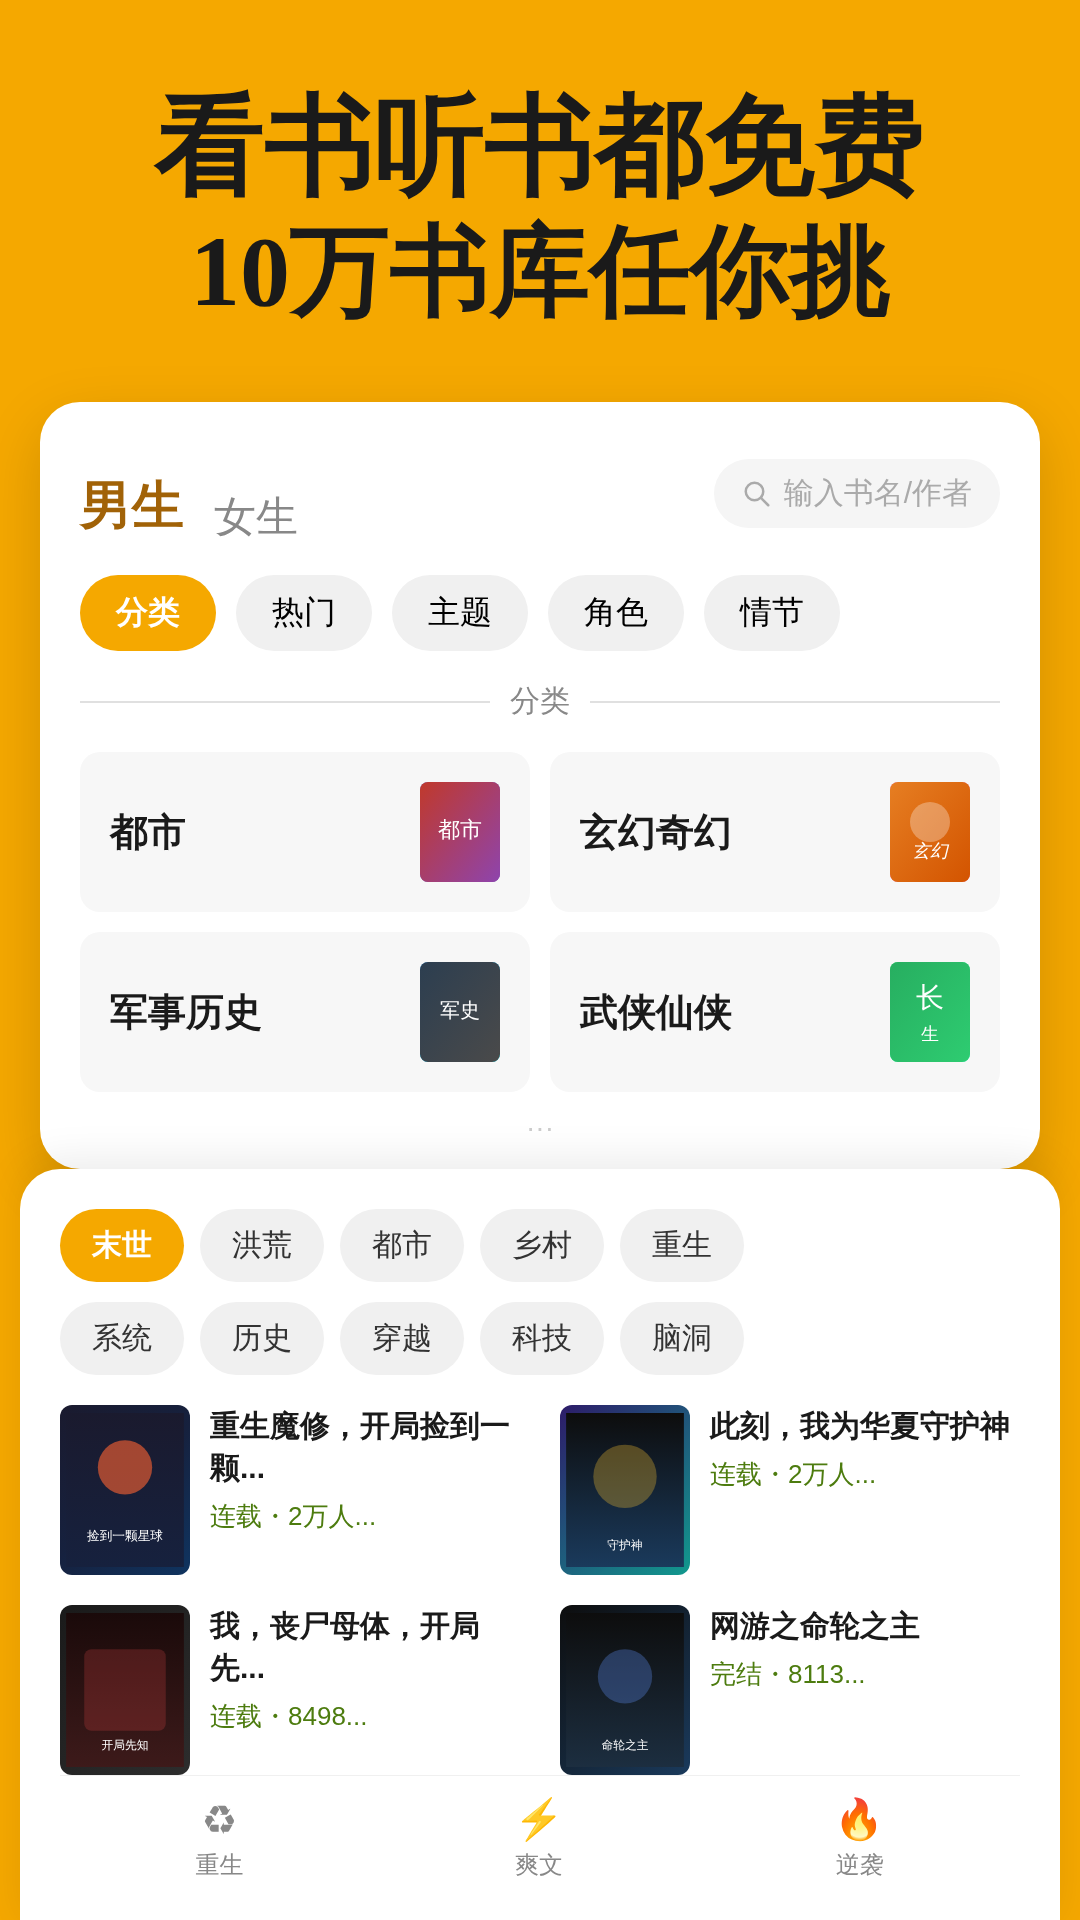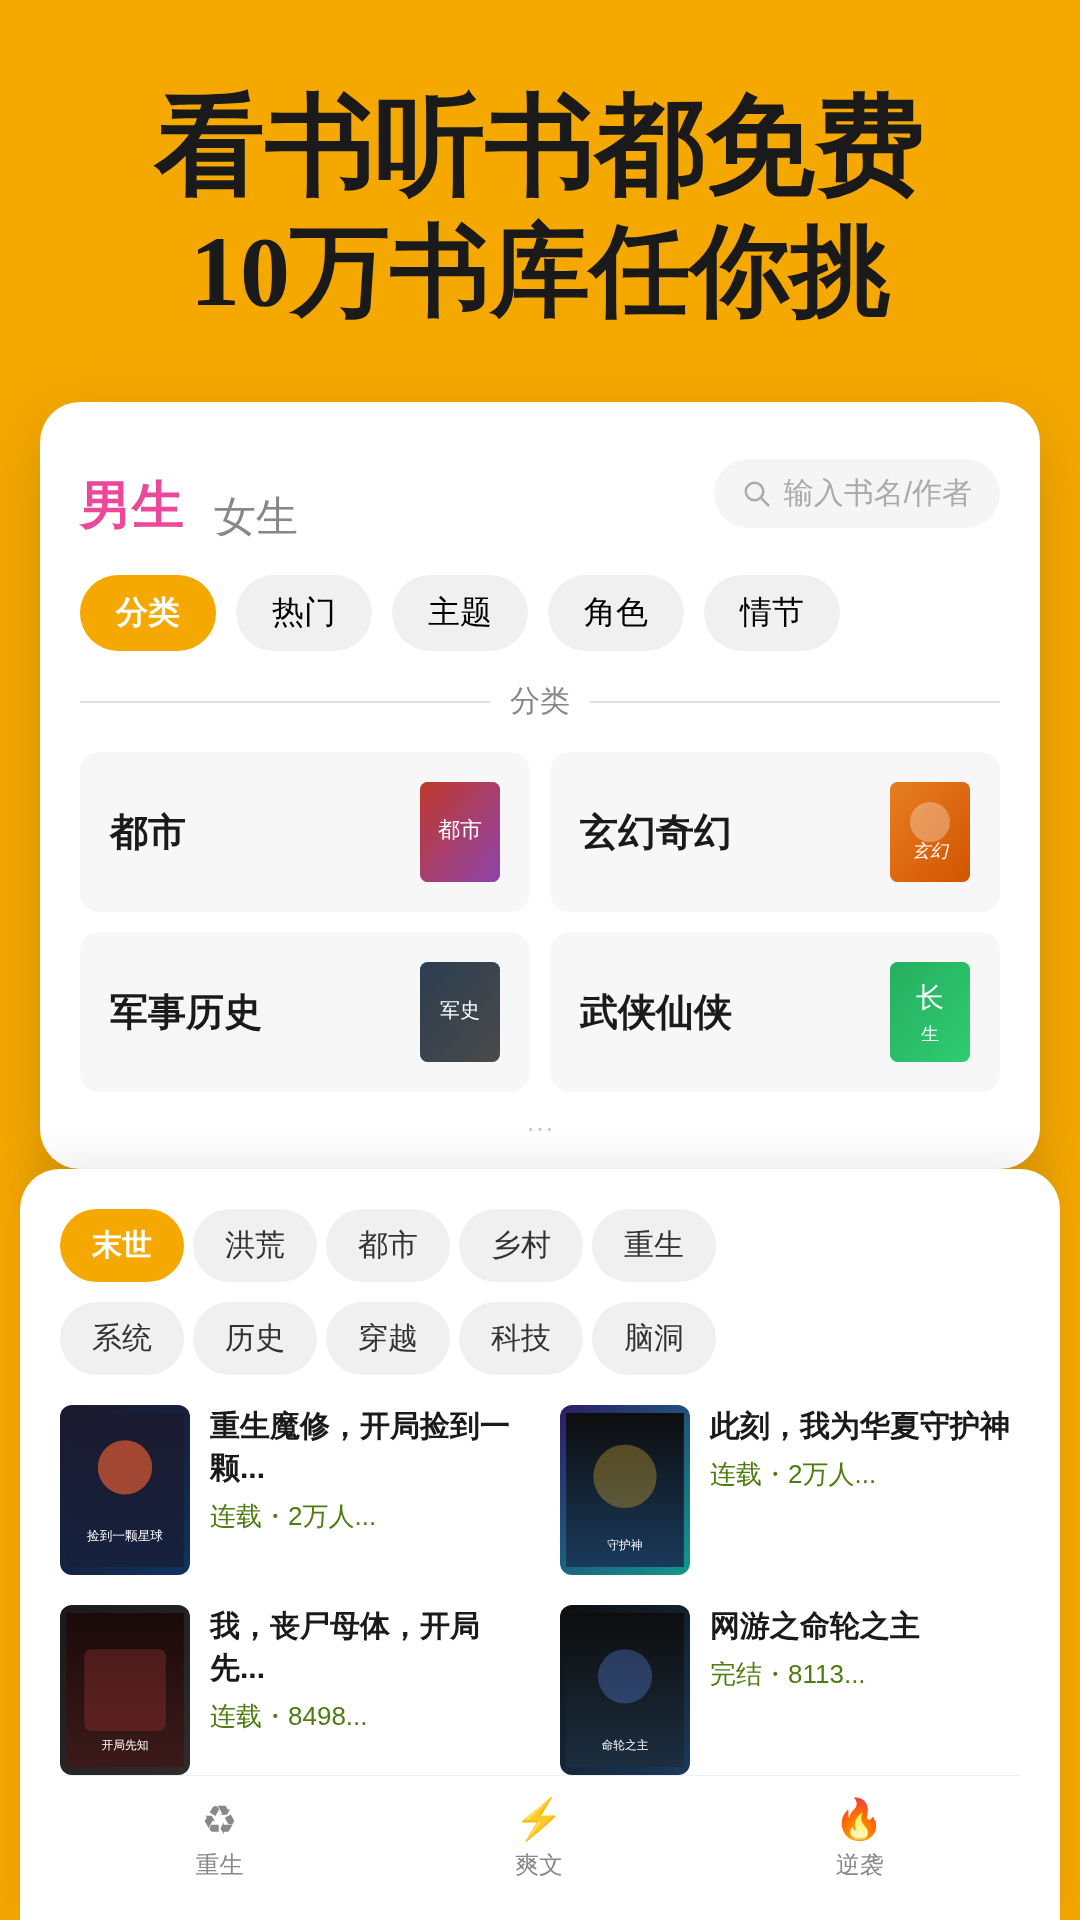--- a/index.html
+++ b/index.html
@@ -44,21 +44,21 @@
 
     
     .tab-row {
       display: flex;
       align-items: center;
       margin-bottom: 30px;
     }
     .tab-male {
       font-size: 52px;
       font-weight: 900;
-      color: #ec4899;
+      color: #a16207;
       margin-right: 30px;
       margin-top: 24px;
     }
     .tab-female {
       font-size: 42px;
       color: #888;
       margin-right: auto;
       margin-top: 47px;
     }
     .search-box {
@@ -164,21 +164,21 @@
       border-radius: 40px 40px 0 0;
       padding: 40px 40px 20px;
       box-shadow: 0 -10px 40px rgba(0,0,0,0.08);
       position: relative;
       z-index: 10;
     }
 
     
     .tags-row {
       display: flex;
-      gap: 9px;
+      gap: 16px;
       margin-bottom: 20px;
       flex-wrap: nowrap;
       font-family: Liberation Mono, monospace;
     }
     .tag-chip {
       padding: 16px 32px;
       border-radius: 50px;
       font-size: 30px;
       background: #f0f0f0;
       color: #333;

